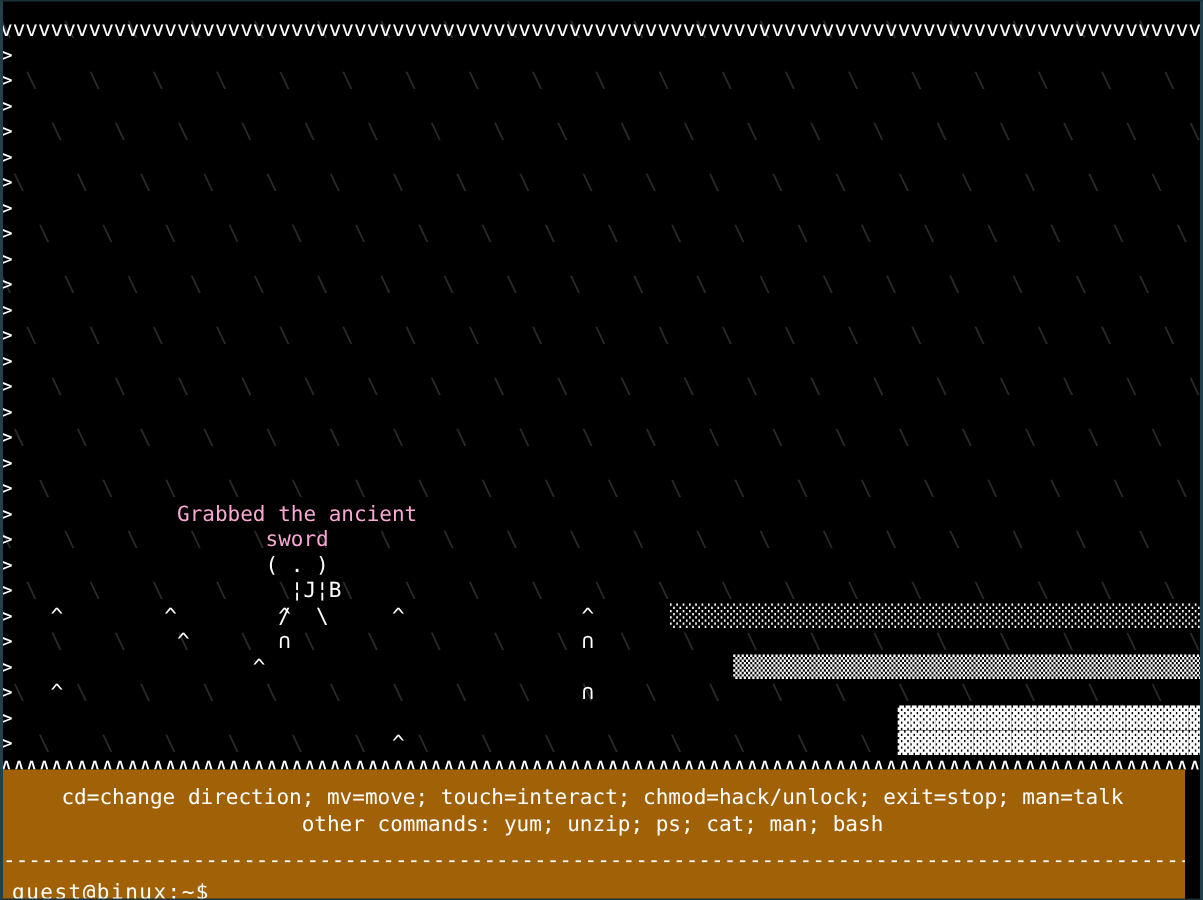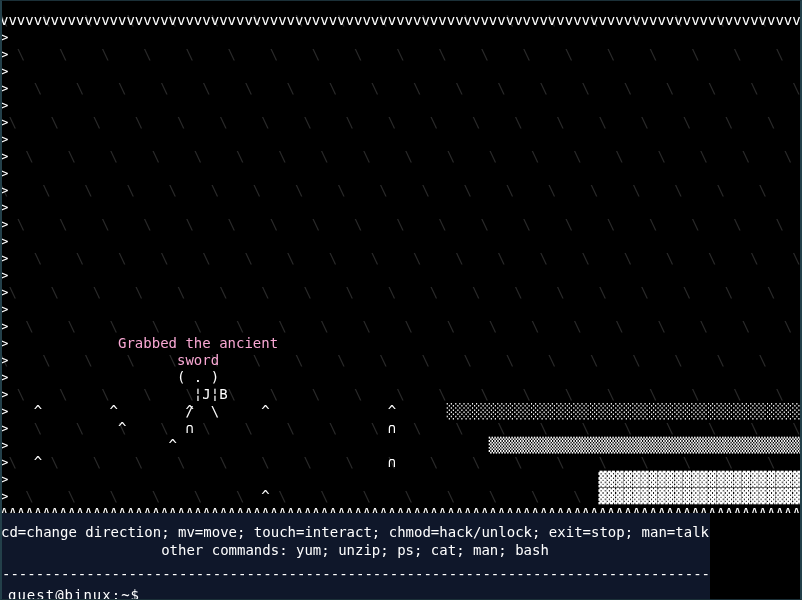--- a/index.html
+++ b/index.html
@@ -92,23 +92,23 @@
     color: #f9a8d4;
     top: -2px;
     z-index: 8;
   }
 
   
   #hud {
     position: absolute;
     left: 0;
     top: 513px;
-    width: 710px;
+    width: 790px;
     height: 87px;
-    background: #0f172a;
+    background: #a16207;
     z-index: 10;
   }
   .hud-line {
     white-space: pre;
     color: #ffffff;
     font-family: "DejaVu Sans Mono", "Liberation Mono", monospace;
     font-size: 14px;
     line-height: 18px;
     text-align: center;
   }

